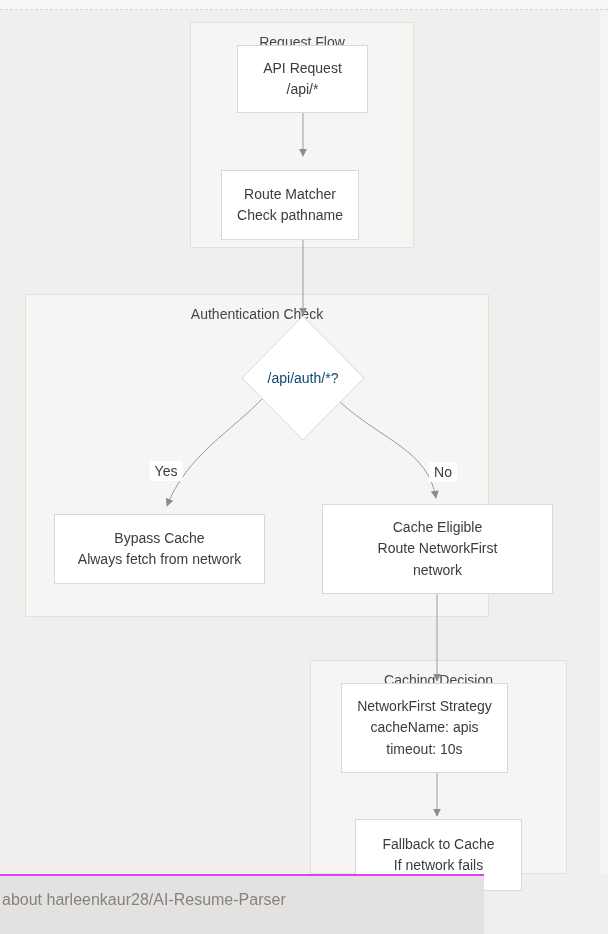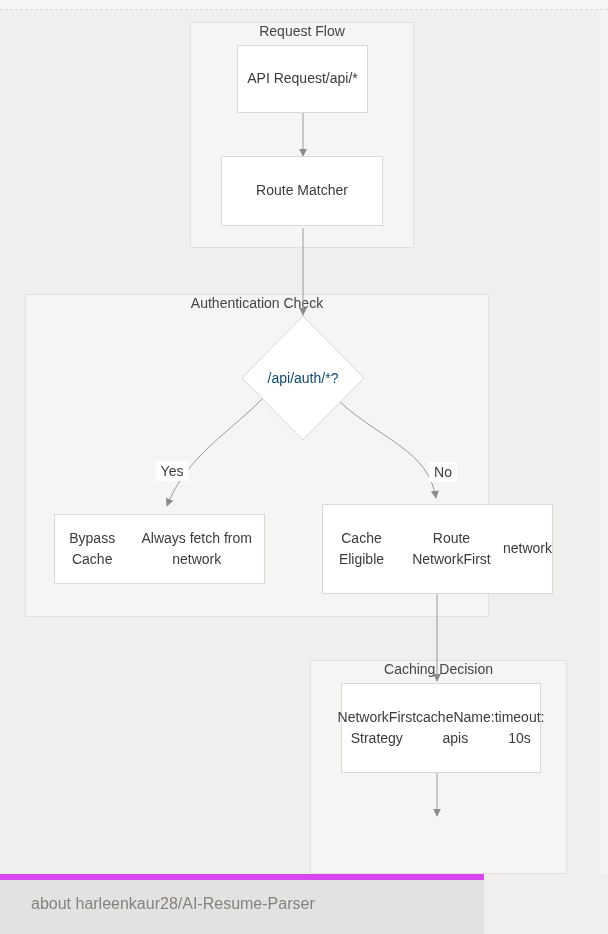--- a/index.html
+++ b/index.html
@@ -25,83 +25,82 @@
     z-index:0;
   }
   .subgraph{
     position:absolute;
     background:#f6f5f4;
     border:1px solid #e3e1de;
     box-sizing:border-box;
     z-index:1;
   }
   .subgraph-title{
-    margin-top:0;
+    margin-top:11px;
     text-align:center;
     font-size:14px;
     line-height:16px;
     color:#454545;
   }
   .sg-request-flow{left:190px;top:22px;width:224px;height:226px;}
   .sg-auth-check{left:25px;top:294px;width:464px;height:323px;}
   .sg-caching-decision{left:310px;top:660px;width:257px;height:214px;}
   .edge-layer{
     position:absolute;left:0;top:0;width:608px;height:934px;
     z-index:2;
     pointer-events:none;
   }
   .node{
     position:absolute;
     background:#ffffff;
     border:1px solid #dbd9d6;
     box-sizing:border-box;
     display:flex;
-    flex-direction:row;
+    flex-direction:column;
     align-items:center;
     justify-content:center;
     text-align:center;
     font-size:14px;
     line-height:21.5px;
     color:#3b3b3b;
     z-index:3;
   }
   .n-api-request{left:237px;top:45px;width:131px;height:68px;}
-  .n-route-matcher{left:221px;top:156px;width:162px;height:70px;}
+  .n-route-matcher{left:221px;top:170px;width:138px;height:70px;}
   .n-bypass-cache{left:54px;top:514px;width:211px;height:70px;}
   .n-cache-eligible{left:322px;top:504px;width:231px;height:90px;text-align:center;}
-  .n-networkfirst{left:341px;top:683px;width:200px;height:90px;}
+  .n-networkfirst{left:341px;top:683px;width:167px;height:90px;}
   .n-fallback{left:355px;top:819px;width:167px;height:72px;}
   .diamond-label{
     position:absolute;
     left:303px;top:378px;
     transform:translate(-50%,-50%);
     font-size:14px;
     color:#0c4a6e;
     z-index:3;
     white-space:nowrap;
   }
   .edge-label{
     position:absolute;
     transform:translate(-50%,-50%);
     background:#ffffff;
     padding:2px 5px;
     font-size:14px;
     color:#3b3b3b;
     z-index:3;
     white-space:nowrap;
   }
-  .el-yes{left:172px;top:471px;}
+  .el-yes{left:166px;top:471px;}
   .el-no{left:443px;top:472px;}
   .status-bar{
     position:absolute;left:0;top:874px;width:484px;height:60px;
     background:#e3e2e0;
-    border-top:6px solid #d946ef;
+    border-top:2px solid #d946ef;
     box-sizing:border-box;
     z-index:5;
-    padding-left:29px;
   }
   .status-text{
     margin:13px 0 0 2px;
     font-size:16px;
     line-height:22px;
     color:#85827f;
     white-space:nowrap;
     overflow:hidden;
   }
 </style>
@@ -139,20 +138,21 @@
     <polygon points="303,316 364,378 303,440 242,378" fill="#ffffff" stroke="#d9d7d4" stroke-width="1"></polygon>
   </svg>
 
   <div class="node n-api-request">
     <span>API Request</span>
     <span>/api/*</span>
   </div>
 
   <div class="node n-route-matcher">
     <span>Route Matcher</span>
+    <span>Check pathname</span>
   </div>
 
   <div class="diamond-label">/api/auth/*?</div>
 
   <div class="edge-label el-yes">Yes</div>
   <div class="edge-label el-no">No</div>
 
   <div class="node n-bypass-cache">
     <span>Bypass Cache</span>
     <span>Always fetch from network</span>
@@ -163,20 +163,24 @@
     <span>Route NetworkFirst</span>
     <span>network</span>
   </div>
 
   <div class="node n-networkfirst">
     <span>NetworkFirst Strategy</span>
     <span>cacheName: apis</span>
     <span>timeout: 10s</span>
   </div>
 
+  <div class="node n-fallback">
+    <span>Fallback to Cache</span>
+    <span>If network fails</span>
+  </div>
 
   <div class="top-strip"></div>
 
   <div class="status-bar">
     <div class="status-text">about harleenkaur28/AI-Resume-Parser</div>
   </div>
 
 </div>
 
 </body></html>

